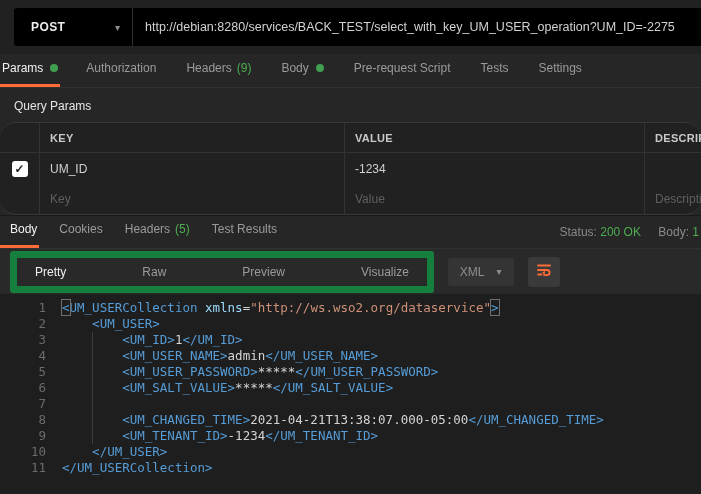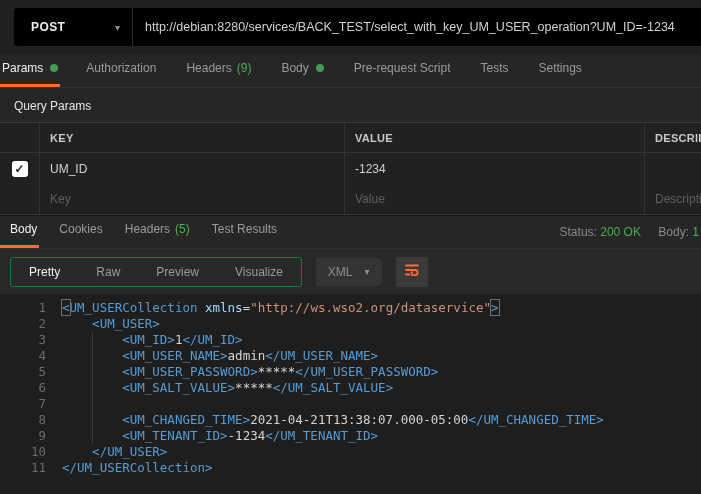--- a/index.html
+++ b/index.html
@@ -26,21 +26,21 @@
   .tab { font-size:12px; color:#9b9b9b; padding:0 2px 9px 2px; margin-right:26px;
     border-bottom:3px solid transparent; cursor:pointer; white-space:nowrap; display:flex; align-items:center; }
   .tab.first { margin-right:24px; }
   .tab.active { color:#f1f1f1; border-bottom-color:#ff6c37; }
   .dot { width:8px; height:8px; border-radius:50%; background:#3f9e4f; display:inline-block; margin-left:7px; }
   .count { color:#4cae50; margin-left:5px; }
 
   .section-label { font-size:12px; color:#e5e5e5; padding:11px 0 9px 14px; }
 
   
-  .param-table { border-top:1px solid #383838; border-bottom:1px solid #383838; background:#212121; }
+  .param-table { border-top:1px solid #383838; border-bottom:1px solid #383838; background:#212121;border-radius:16px; }
   .p-row { display:flex; align-items:stretch; border-bottom:1px solid #333333; }
   .p-row:last-child { border-bottom:none; }
   .p-cell { border-right:1px solid #333333; display:flex; align-items:center;
     font-size:12px; color:#d0d0d0; padding:0 10px; white-space:nowrap; overflow:hidden; }
   .p-cell.chk { width:40px; justify-content:center; padding:0; }
   .p-cell.key { width:305px; }
   .p-cell.val { width:300px; }
   .p-cell.desc { flex:1; border-right:none; }
   .p-head .p-cell { font-size:11px; font-weight:700; color:#c9c9c9; letter-spacing:.3px; }
   .p-head { height:30px; }
@@ -55,21 +55,21 @@
   .resp-row { display:flex; align-items:flex-end; height:34px; border-top:1px solid #191919;
     border-bottom:1px solid #313131; position:relative; }
   .resp-row .tab.first { padding-left:10px; margin-right:18px; }
   .resp-row .tab { margin-right:18px; }
   .resp-meta { position:absolute; right:2px; top:9px; font-size:12px; color:#8a8a8a; white-space:nowrap; }
   .resp-meta .green { color:#4cae50; }
   .resp-meta .lbl { margin-left:14px; }
 
   
   .view-row { display:flex; align-items:center; height:45px; background:#292929; padding-left:10px; }
-  .btn-group { display:flex; border:1px solid #15803d; border-radius:3px; overflow:hidden; }
+  .btn-group { display:flex; border:7px solid #15803d; border-radius:3px; overflow:hidden;gap:40px; }
   .vbtn { font-size:12px; color:#9b9b9b; padding:7px 18px; cursor:pointer; }
   .vbtn.active { color:#f1f1f1; }
   .fmt-select { display:flex; align-items:center; gap:12px; margin-left:14px; background:#343434;
     border-radius:3px; padding:7px 12px; font-size:12px; color:#8f8f8f; cursor:pointer; }
   .icon-btn { margin-left:14px; background:#3a3a3a; border-radius:3px; width:32px; height:30px;
     display:flex; align-items:center; justify-content:center; cursor:pointer; }
 
   
   .code-pane { background:#1e1e1e; height:200px; padding-top:6px; position:relative;
     font-family:"DejaVu Sans Mono", monospace; font-size:12.5px; line-height:16px; }
@@ -87,21 +87,21 @@
 </head>
 <body>
 
 <div class="url-section">
   <div class="url-bar">
     <div class="method-select">
       <span class="method-label">POST</span>
       <span class="caret">▾</span>
     </div>
     <div class="url-divider"></div>
-    <div class="url-field">http://debian:8280/services/BACK_TEST/select_with_key_UM_USER_operation?UM_ID=-1234</div>
+    <div class="url-field">http://debian:8280/services/BACK_TEST/select_with_key_UM_USER_operation?UM_ID=-2275</div>
   </div>
 </div>
 
 <div class="tabs-row" id="req-tabs">
     <div class="tab first active">
       <span>Params</span>
       <span class="dot"></span>
     </div>
     <div class="tab">
       <span>Authorization</span>

